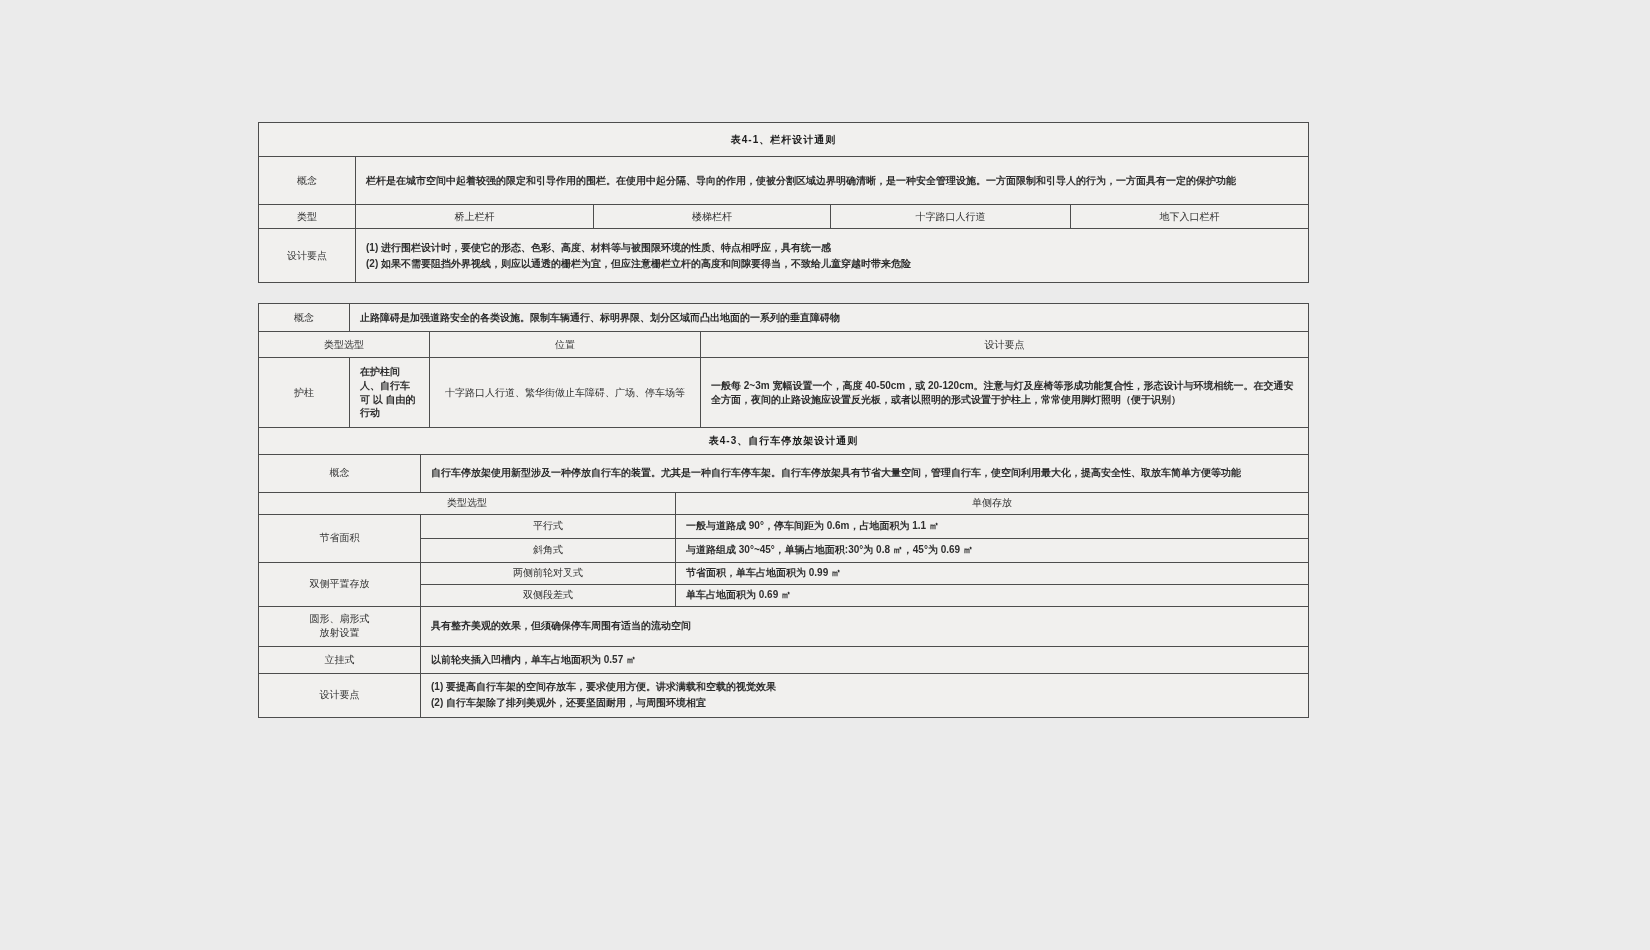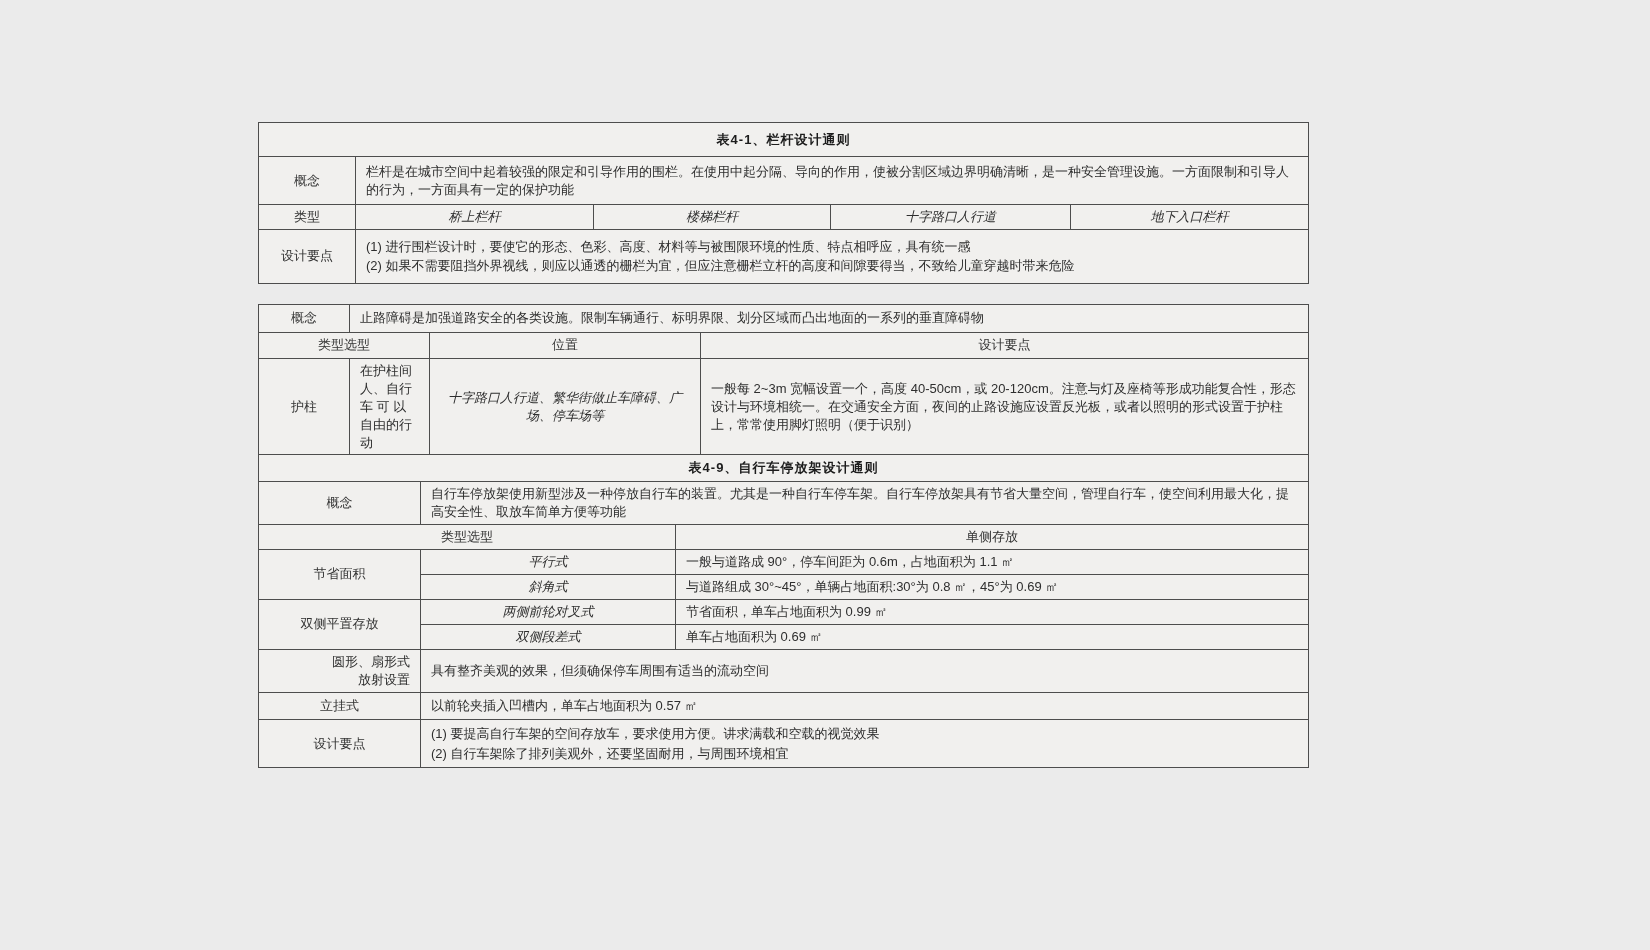--- a/index.html
+++ b/index.html
@@ -19,39 +19,39 @@
   }
   table.t {
     width: 1050px;
     table-layout: fixed;
     border-collapse: collapse;
     background: #f1f0ee;
   }
   table.t td {
     border: 1px solid #4d4d4d;
     padding: 3px 10px;
-    font-size: 13px;
+    font-size: 10px;
     line-height: 1.38;
     vertical-align: middle;
     overflow: hidden;
   }
   table.t { border: 1.5px solid #3f3f3f; }
   #table-1 { margin-bottom: 20px; }
   #table-3 { margin-top: -1.5px; }
   td.title {
     text-align: center;
     font-weight: bold;
     font-size: 15.5px;
     color: #1c1c1c;
     letter-spacing: 1px;
   }
   td.lbl { text-align: center; color: #333; }
-  td.ctr { text-align: center; font-style: italic; }
-  td.txt { text-align: left; }
-  td.prewrap { white-space: pre-line; text-align: right; }
+  td.ctr { text-align: center; }
+  td.txt { text-align: left; font-weight: bold; }
+  td.prewrap { white-space: pre-line; text-align: center; }
   .pt { margin: 2px 0; }
 </style>
 </head>
 <body>
 
 <div class="doc">
 
   <table class="t" id="table-1">
     <colgroup>
         <col style="width:97px">
@@ -112,21 +112,21 @@
     </table>
 
   <table class="t" id="table-3">
     <colgroup>
         <col style="width:162px">
         <col style="width:255px">
         <col style="width:633px">
       </colgroup>
     <tbody>
         <tr style="height:27px">
-      <td class="title" colspan="3">表4-9、自行车停放架设计通则</td>
+      <td class="title" colspan="3">表4-3、自行车停放架设计通则</td>
     </tr>
     <tr style="height:38px">
       <td class="lbl">概念</td>
       <td class="txt" colspan="2">自行车停放架使用新型涉及一种停放自行车的装置。尤其是一种自行车停车架。自行车停放架具有节省大量空间，管理自行车，使空间利用最大化，提高安全性、取放车简单方便等功能</td>
     </tr>
     <tr style="height:22px">
       <td class="lbl" colspan="2">类型选型</td>
       <td class="lbl">单侧存放</td>
     </tr>
     <tr style="height:24px">

